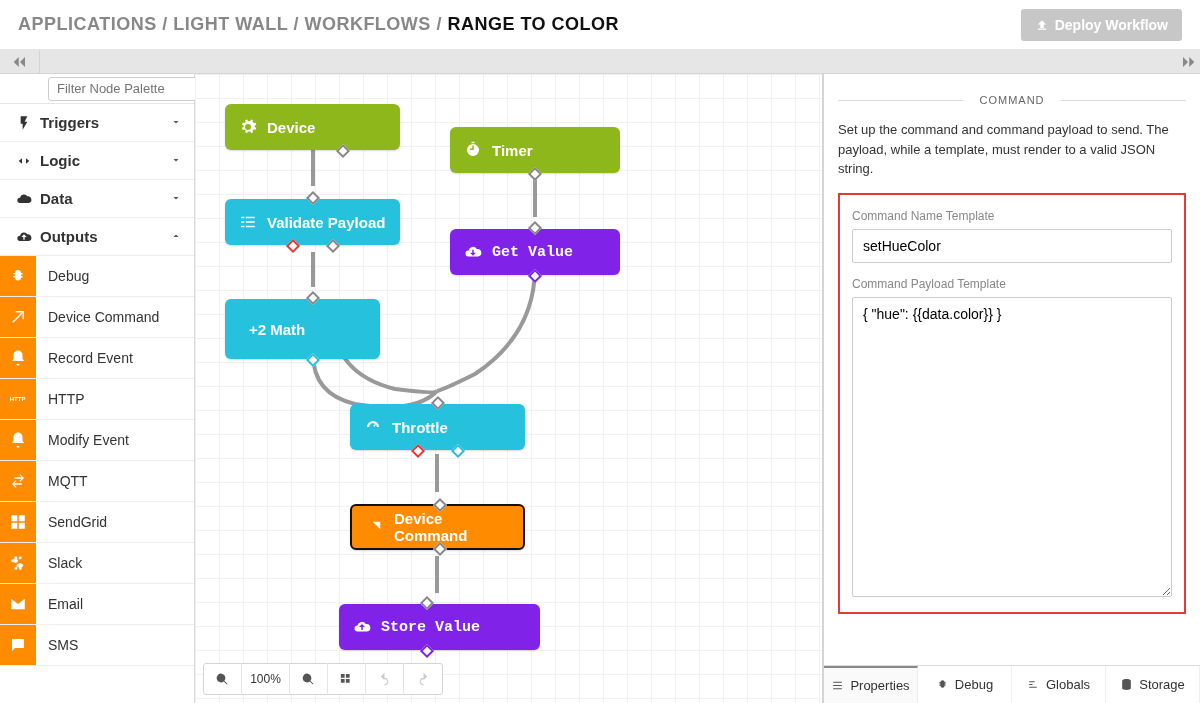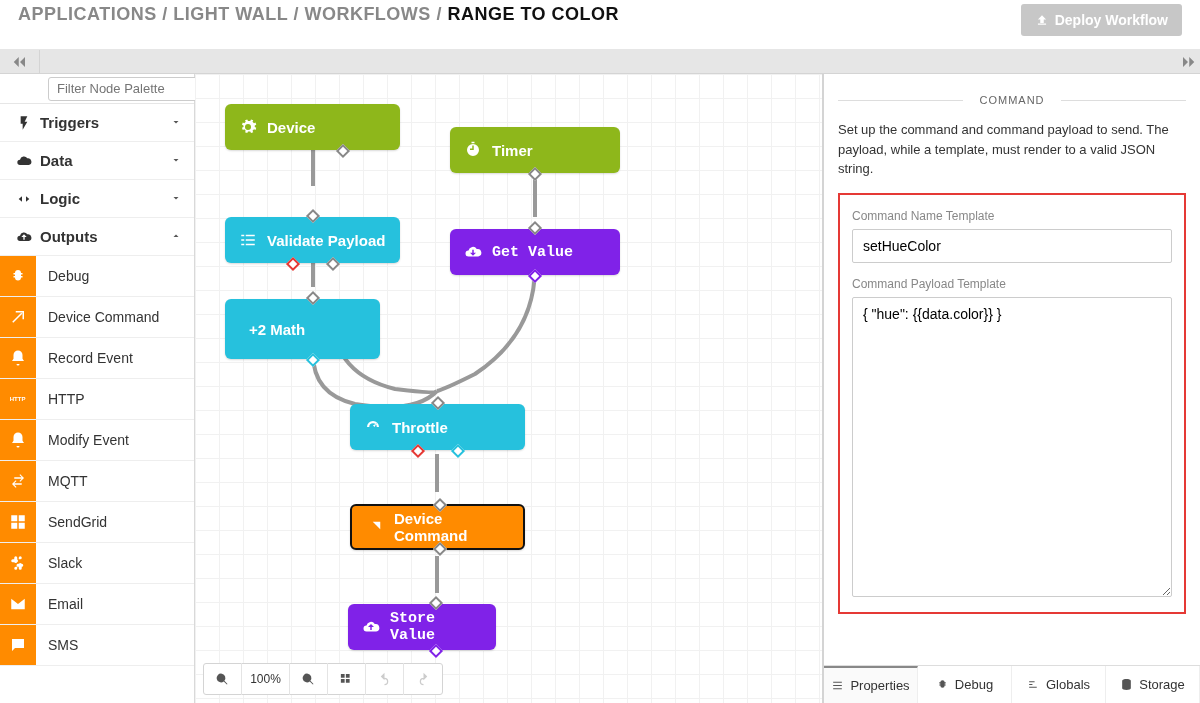--- a/index.html
+++ b/index.html
@@ -1,17 +1,17 @@
 <!DOCTYPE html>
 <html><head>
 <meta charset="utf-8">
 <style>
 * { box-sizing: border-box; margin: 0; padding: 0; }
 body { font-family: -apple-system, BlinkMacSystemFont, "Segoe UI", Helvetica, Arial, sans-serif; font-size: 13px; color: #333; width: 1200px; height: 703px; overflow: hidden; background: #fff; }
-.header { height: 50px; display: flex; align-items: flex-start; padding: 4px 18px; border-bottom: 1px solid #e6e6e6; }
+.header { height: 50px; display: flex; align-items: center; padding: 12px 18px; border-bottom: 1px solid #e6e6e6; }
 .breadcrumb { flex: 1; font-size: 18px; font-weight: 600; color: #888; letter-spacing: 0.5px; }
 .breadcrumb .current { color: #111; font-weight: 800; }
 .deploy-btn { background: #c7c7c7; color: #fff; border: none; border-radius: 3px; padding: 8px 14px; font-size: 14px; font-weight: 600; display: flex; align-items: center; gap: 6px; cursor: pointer; }
 .deploy-btn svg { width: 14px; height: 14px; fill: #fff; }
 
 .toolbar-strip { height: 24px; background: #e6e6e6; border-bottom: 1px solid #d4d4d4; display: flex; align-items: center; }
 .collapse-left { width: 40px; height: 24px; display:flex; align-items:center; justify-content:center; cursor:pointer; border-right:1px solid #d4d4d4; }
 .expand-right { width: 24px; height: 24px; margin-left:auto; display:flex; align-items:center; justify-content:center; cursor:pointer; }
 .toolbar-strip svg { width: 16px; height: 10px; fill: #888; }
 
@@ -120,35 +120,35 @@
           </svg>
         </span>
       <span>Triggers</span>
       <span class="chev"><svg viewBox="0 0 24 24">
             <path d="M7 10l5 5 5-5z"></path>
           </svg></span>
     </div>
     <div class="palette-group">
       <span class="icon">
           <svg viewBox="0 0 24 24">
-            <path d="M19 18H6a4 4 0 010-8 6 6 0 0111-2 4 4 0 012 10z"></path>
+            <path d="M9 16l-5-4 5-4v8zm6-8l5 4-5 4V8z"></path>
           </svg>
         </span>
-      <span>Data</span>
+      <span>Logic</span>
       <span class="chev"><svg viewBox="0 0 24 24">
             <path d="M7 10l5 5 5-5z"></path>
           </svg></span>
     </div>
     <div class="palette-group">
       <span class="icon">
           <svg viewBox="0 0 24 24">
-            <path d="M9 16l-5-4 5-4v8zm6-8l5 4-5 4V8z"></path>
+            <path d="M19 18H6a4 4 0 010-8 6 6 0 0111-2 4 4 0 012 10z"></path>
           </svg>
         </span>
-      <span>Logic</span>
+      <span>Data</span>
       <span class="chev"><svg viewBox="0 0 24 24">
             <path d="M7 10l5 5 5-5z"></path>
           </svg></span>
     </div>
     <div class="palette-group">
       <span class="icon">
           <svg viewBox="0 0 24 24">
             <path d="M19 18H6a4 4 0 010-8 6 6 0 0111-2 4 4 0 012 10zM12 8l-4 4h3v4h2v-4h3l-4-4z"></path>
           </svg>
         </span>
@@ -262,21 +262,21 @@
         <span>Device</span>
         <div class="port" style="left:113px; bottom:-6px;"></div>
       </div>
       <div class="node green" style="left:255px; top:53px; width:170px; height:46px;">
         <svg viewBox="0 0 24 24">
             <path d="M12 4a8 8 0 108 8 8 8 0 00-8-8zm1 8H8v-2h3V6h2v6zM10 1h4v2h-4z"></path>
           </svg>
         <span>Timer</span>
         <div class="port" style="left:80px; bottom:-6px;"></div>
       </div>
-      <div class="node teal" style="left:30px; top:125px; width:175px; height:46px;margin-top:18px;">
+      <div class="node teal" style="left:30px; top:125px; width:175px; height:46px;">
         <svg viewBox="0 0 24 24">
             <path d="M3 5h4v2H3zM3 11h4v2H3zM3 17h4v2H3zM9 5h12v2H9zM9 11h12v2H9zM9 17h12v2H9z"></path>
           </svg>
         <span>Validate Payload</span>
         <div class="port" style="left:83px; top:-6px;"></div>
         <div class="port red" style="left:63px; bottom:-6px;"></div>
         <div class="port" style="left:103px; bottom:-6px;"></div>
       </div>
       <div class="node purple" style="left:255px; top:155px; width:170px; height:46px;">
         <svg viewBox="0 0 24 24">
@@ -302,21 +302,21 @@
         <div class="port teal" style="left:103px; bottom:-6px;"></div>
       </div>
       <div class="node orange" style="left:155px; top:430px; width:175px; height:46px;">
         <svg viewBox="0 0 24 24">
             <path d="M5 19l12-12M9 5h10v10"></path>
           </svg>
         <span>Device Command</span>
         <div class="port" style="left:83px; top:-6px;"></div>
         <div class="port" style="left:83px; bottom:-6px;"></div>
       </div>
-      <div class="node purple" style="left:153px; top:530px; width:148px; height:46px;">
+      <div class="node purple" style="left:144px; top:530px; width:201px; height:46px;">
         <svg viewBox="0 0 24 24">
             <path d="M19 18H6a4 4 0 010-8 6 6 0 0111-2 4 4 0 012 10zM12 8l-4 4h3v4h2v-4h3l-4-4z"></path>
           </svg>
         <span>Store Value</span>
         <div class="port" style="left:83px; top:-6px;"></div>
         <div class="port purple" style="left:83px; bottom:-6px;"></div>
       </div>
     </div>
 
     <div class="canvas-tools">

